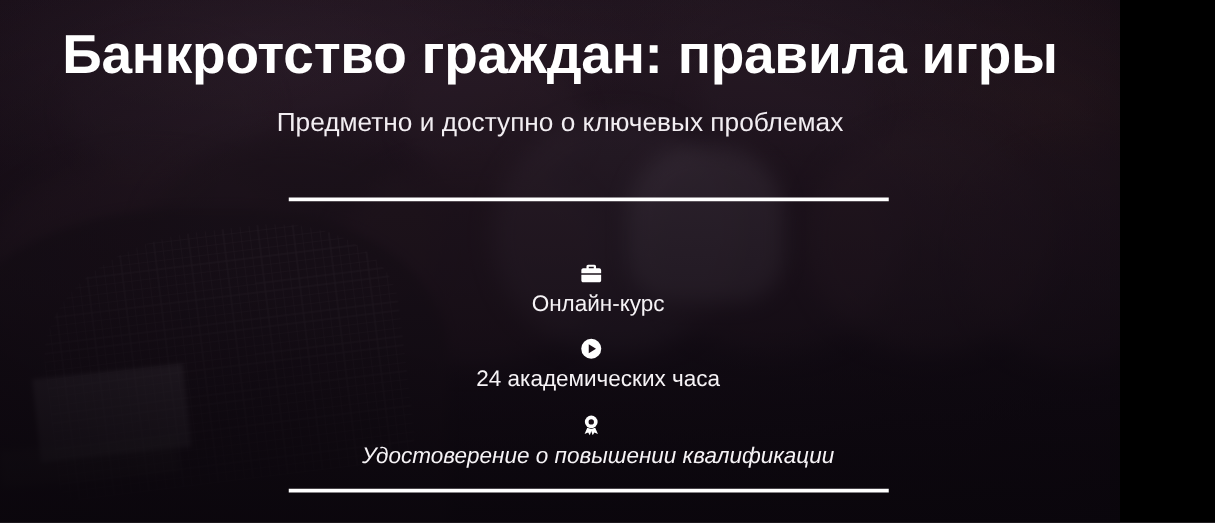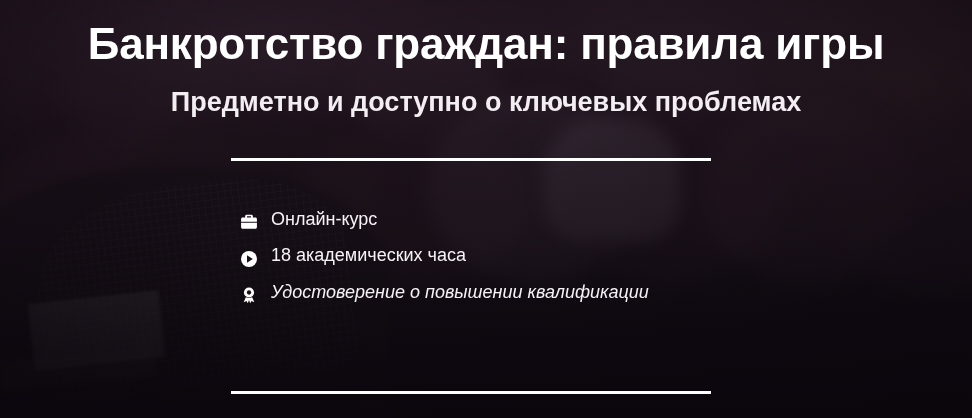--- a/index.html
+++ b/index.html
@@ -1,18 +1,18 @@
 <!DOCTYPE html>
 <html><head>
 <meta charset="utf-8">
 <style>
   html,body{margin:0;padding:0;background:#000;}
   #page{
     position:relative;
-    width:972px;height:418px;
+    width:896px;height:418px;
     overflow:hidden;
     font-family:"Liberation Sans", sans-serif;
     background:#211520;
   }
 
   
   .bg{position:absolute;inset:0;overflow:hidden;}
   .bg-base{
     position:absolute;inset:0;
     background:
@@ -84,39 +84,40 @@
     font-size:44px;
     font-weight:bold;
     letter-spacing:-.2px;
     line-height:1.02;
     white-space:nowrap;
   }
   .subtitle{
     position:absolute;left:0;right:0;top:88px;
     text-align:center;
     color:#f2eef2;
-    font-size:27px;
-    font-weight:bold;
+    font-size:21px;
+    font-weight:normal;
     line-height:1.05;
     white-space:nowrap;
   }
 
   .rule{
     position:absolute;left:231px;width:480px;height:3px;
     background:#ffffff;
   }
   .rule-top{top:158px;}
   .rule-bottom{top:391px;}
 
   .features{
     position:absolute;left:238px;top:206px;width:470px;
   }
   .feature{
-    display:flex;align-items:flex-end;
+    display:flex;align-items:center;
     margin-bottom:9px;
+    flex-direction:column;
   }
   .feature:last-child{margin-bottom:0;font-style:italic;}
   .ficon{
     flex:0 0 22px;width:22px;height:22px;
     margin-top:2px;
     display:flex;align-items:center;justify-content:center;
     color:#ffffff;
   }
   .ficon svg{display:block;}
   .flabel{
@@ -173,21 +174,21 @@
         <span class="flabel">Онлайн-курс</span>
       </div>
 
       <div class="feature">
         <span class="ficon">
           <svg width="20" height="20" viewBox="0 0 24 24" fill="currentColor" aria-hidden="true">
             <circle cx="12" cy="12" r="9.6"></circle>
             <path d="M9.6 7.6l7 4.4-7 4.4z" fill="#1a1018"></path>
           </svg>
         </span>
-        <span class="flabel">18 академических часа</span>
+        <span class="flabel">24 академических часа</span>
       </div>
 
       <div class="feature">
         <span class="ficon">
           <svg width="20" height="20" viewBox="0 0 24 24" fill="currentColor" aria-hidden="true">
             <circle cx="12" cy="9" r="6.1"></circle>
             <circle cx="12" cy="9" r="2.6" fill="#1a1018"></circle>
             <path d="M8.2 14.6l-2.6 6 3.4-1.3 1.6 2.6 2.1-5.9z"></path>
             <path d="M15.8 14.6l2.6 6-3.4-1.3-1.6 2.6-2.1-5.9z"></path>
           </svg>

